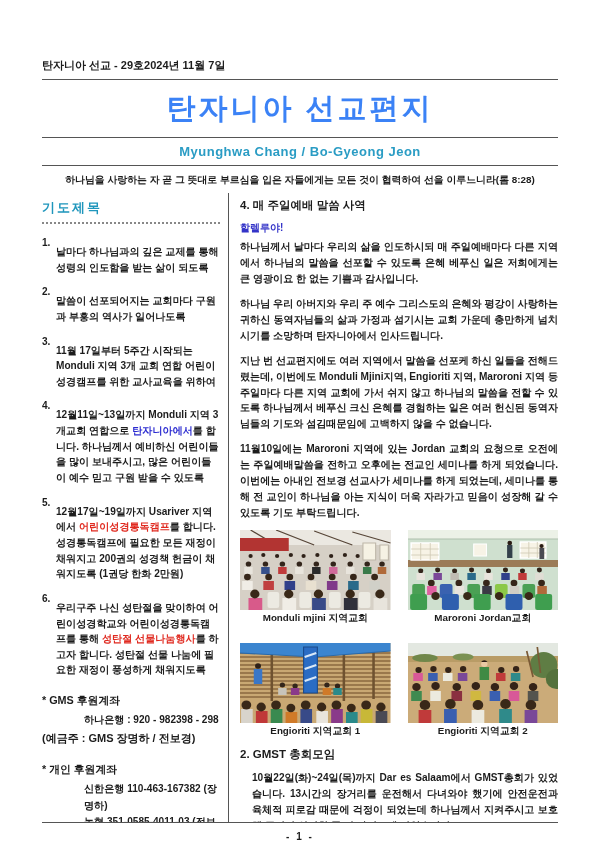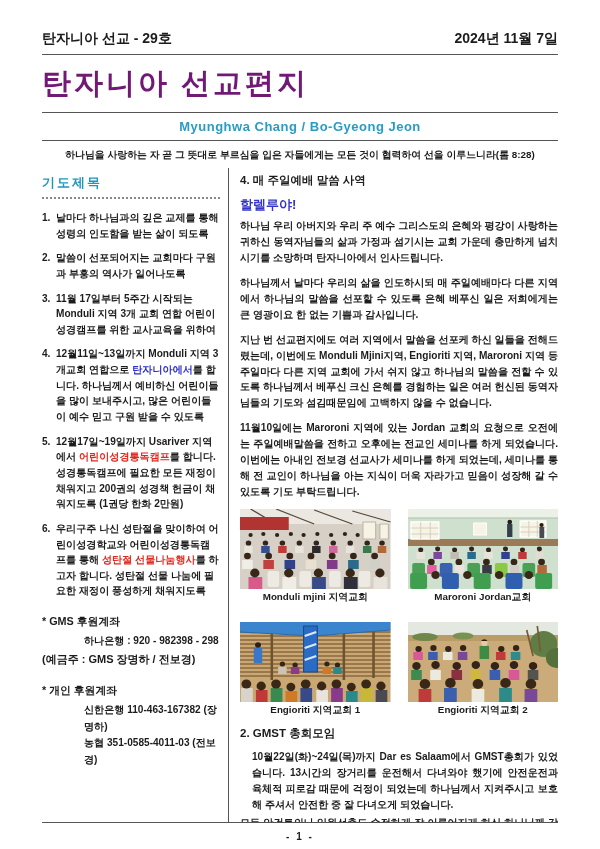--- a/index.html
+++ b/index.html
@@ -3,42 +3,42 @@
 <meta charset="utf-8">
 <style>
   html,body{margin:0;padding:0;background:#eef0f2;}
   .page{
     width:600px;height:849px;margin:0 auto;background:#ffffff;
     box-sizing:border-box;padding:30px 42px 0 42px;
     display:flex;flex-direction:column;
     font-family:"Liberation Sans","DejaVu Sans",sans-serif;color:#1c1c1c;
     outline:1px solid #e2e2e2;
   }
-  .hdr{display:flex;justify-content:space-between;align-items:flex-end;
-    font-size:14px;font-weight:700;padding-bottom:6px;border-bottom:1.2px solid #555;}
-  .title{text-align:left;font-size:29px;font-weight:800;color:#701a75;
+  .hdr{display:flex;align-items:flex-end;
+    font-size:11px;font-weight:700;padding-bottom:6px;border-bottom:1.2px solid #555;margin-top:28px;}
+  .title{text-align:center;font-size:29px;font-weight:800;color:#3b82f6;
     letter-spacing:3px;padding:9px 0 8px;border-bottom:1.2px solid #555;}
   .authors{text-align:center;font-size:13px;font-weight:700;color:#2a9cc4;
     letter-spacing:.5px;padding:6px 0 6px;border-bottom:1.2px solid #555;}
   .verse{text-align:center;font-size:9.9px;font-weight:700;padding:7px 0 6px;}
   .columns{flex:1;display:flex;border-bottom:1.2px solid #555;overflow:hidden;}
   .sidebar{width:186px;flex:none;box-sizing:border-box;padding:6px 8px 0 0;}
   .main{flex:1;border-left:1px solid #555;box-sizing:border-box;padding:4px 0 0 11px;}
   .prayer-title{color:#1f96bc;font-size:13px;font-weight:800;letter-spacing:2px;
     padding-bottom:5px;border-bottom:2px dotted #888;margin-bottom:11px;}
   .pitem{display:flex;font-size:10.1px;font-weight:600;line-height:1.55;margin-bottom:9px;}
   .pitem .num{width:14px;flex:none;font-weight:700;}
-  .pitem .body{flex:1;}
+  .pitem .body{flex:1;margin-top:9px;}
   .hl-blue{color:#2b2bd0;}
   .hl-red{color:#e02a20;}
   .acct-title{font-size:10.8px;font-weight:800;margin:16px 0 4px;}
   .acct-line{font-size:10.1px;font-weight:700;line-height:1.65;margin-left:42px;}
   .acct-sub{font-size:11px;font-weight:600;line-height:1.65;}
   .sec-heading{font-size:11.5px;font-weight:800;margin:1px 0 8px;}
-  .greeting{color:#3434c8;font-weight:800;font-size:13px;margin:0 0 4px;}
+  .greeting{color:#3434c8;font-weight:800;font-size:10px;margin:0 0 4px;}
   .para{font-size:10.1px;font-weight:600;line-height:1.58;text-align:justify;margin:0 0 9px;}
   .photo-grid{display:grid;grid-template-columns:1fr 1fr;column-gap:9px;row-gap:5px;margin:3px 0 8px;gap:17px;}
   .photo{height:80px;overflow:hidden;}
   .photo svg{display:block;width:100%;height:100%;}
   .caption{text-align:center;font-size:9.8px;font-weight:800;padding:2px 0 1px;}
   .footer{height:26px;flex:none;display:flex;align-items:center;justify-content:center;
     font-size:10px;font-weight:700;letter-spacing:2px;}
 </style>
 </head>
 <body>
@@ -91,22 +91,22 @@
       <div class="acct-sub">(예금주 : GMS 장명하 / 전보경)</div>
 
       <div class="acct-title">* 개인 후원계좌</div>
       <div class="acct-line">신한은행 110-463-167382 (장명하)</div>
       <div class="acct-line">농협    351-0585-4011-03 (전보경)</div>
     </div>
 
     <div class="main">
       <div class="sec-heading">4. 매 주일예배 말씀 사역</div>
       <div class="greeting">할렐루야!</div>
+      <p class="para">하나님께서 날마다 우리의 삶을 인도하시되 매 주일예배마다 다른 지역에서 하나님의 말씀을 선포할 수 있도록 은혜 베푸신 일은 저희에게는 큰 영광이요 한 없는 기쁨과 감사입니다.</p>
       <p class="para">하나님 우리 아버지와 우리 주 예수 그리스도의 은혜와 평강이 사랑하는 귀하신 동역자님들의 삶과 가정과 섬기시는 교회 가운데 충만하게 넘치시기를 소망하며 탄자니아에서 인사드립니다.</p>
-      <p class="para">하나님께서 날마다 우리의 삶을 인도하시되 매 주일예배마다 다른 지역에서 하나님의 말씀을 선포할 수 있도록 은혜 베푸신 일은 저희에게는 큰 영광이요 한 없는 기쁨과 감사입니다.</p>
       <p class="para">지난 번 선교편지에도 여러 지역에서 말씀을 선포케 하신 일들을 전해드렸는데,  이번에도  Monduli  Mjini지역,  Engioriti  지역, Maroroni 지역 등 주일마다 다른 지역 교회에 가서 쉬지 않고 하나님의 말씀을 전할 수 있도록 하나님께서 베푸신 크신 은혜를 경험하는 일은 여러 헌신된 동역자님들의 기도와 섬김때문임에 고백하지 않을 수 없습니다.</p>
       <p class="para">11월10일에는 Maroroni 지역에 있는 Jordan 교회의 요청으로 오전에는 주일예배말씀을 전하고 오후에는 전교인 세미나를 하게 되었습니다. 이번에는 아내인 전보경 선교사가 세미나를 하게 되었는데, 세미나를 통해 전 교인이 하나님을 아는 지식이 더욱 자라가고 믿음이 성장해 갈 수 있도록 기도 부탁드립니다.</p>
 
       <div class="photo-grid">
 
         <div>
           <div class="photo">
             <svg viewBox="0 0 142 80" preserveAspectRatio="none">
               <rect width="142" height="80" fill="#d6d0c6"></rect>
               <rect width="142" height="15" fill="#ebe8e1"></rect>

